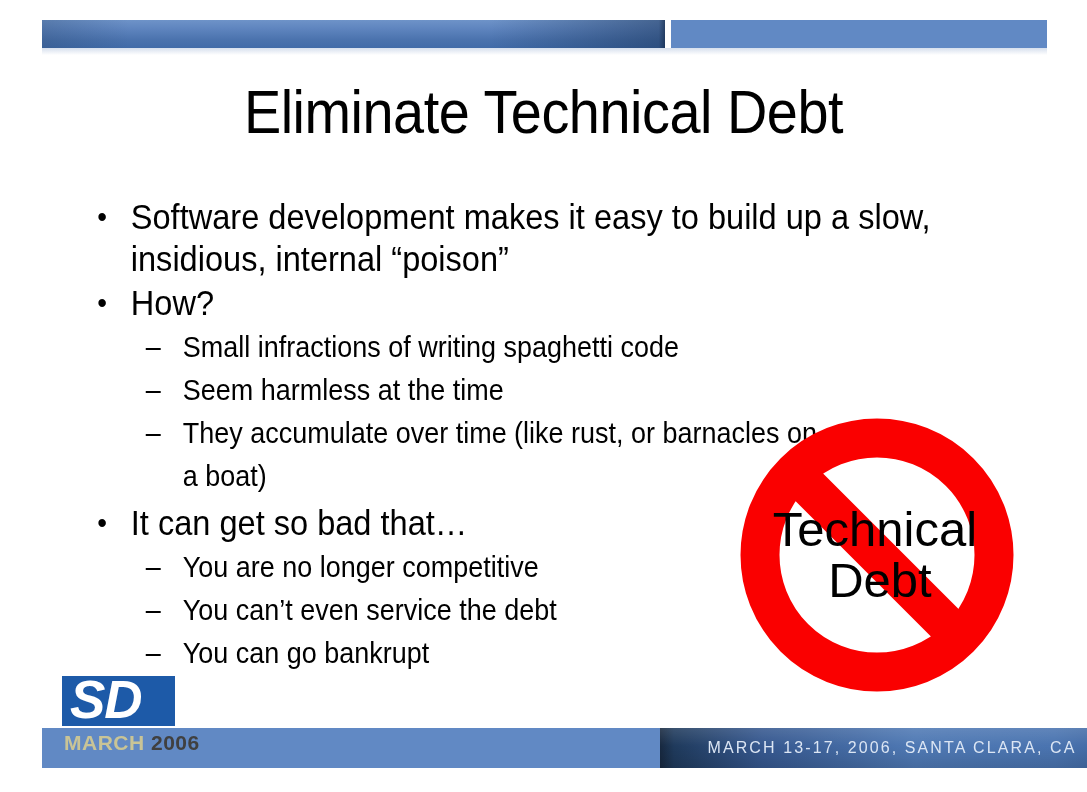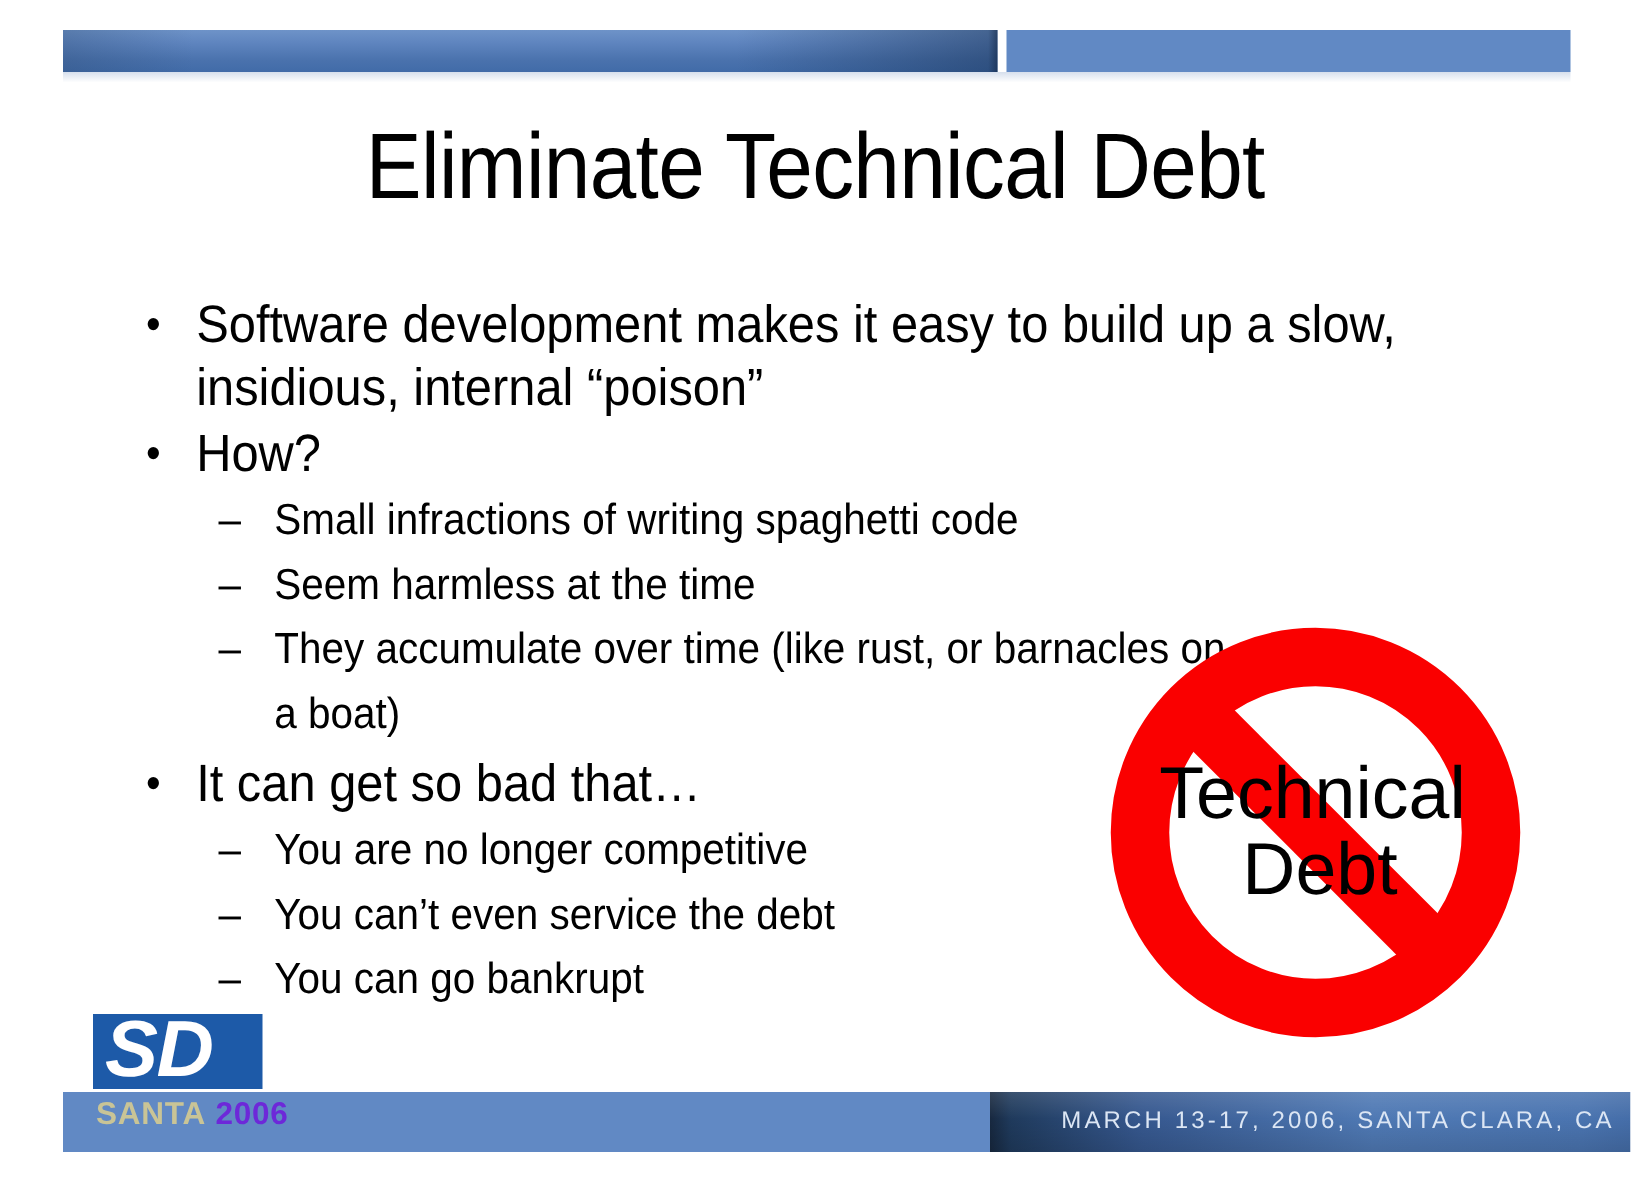--- a/index.html
+++ b/index.html
@@ -202,21 +202,21 @@
     position: absolute;
     left: 64px;
     top: 731px;
     font-size: 21px;
     line-height: 24px;
     font-weight: bold;
     letter-spacing: 0.5px;
     white-space: nowrap;
   }
   #logo-sub .west { color: #c9c496; }
-  #logo-sub .year { color: #6d28d9; }
+  #logo-sub .year { color: #404040; }
 
   
   #bottom-bar {
     position: absolute;
     left: 42px;
     top: 728px;
     width: 1005px;
     height: 40px;
     background: #6189c4;
   }
@@ -339,16 +339,16 @@
   <div id="bottom-bar">
     <div id="bottom-bar-right">
       <div id="bottom-date">MARCH 13-17, 2006, SANTA CLARA, CA</div>
     </div>
   </div>
 
   <div id="sd-box">
     <span class="sd-text">SD</span>
   </div>
   <div id="logo-sub">
-    <span class="west">SANTA</span><span>&nbsp;</span><span class="year">2006</span>
+    <span class="west">MARCH</span><span>&nbsp;</span><span class="year">2006</span>
   </div>
 
 </div>
 
 </body></html>

